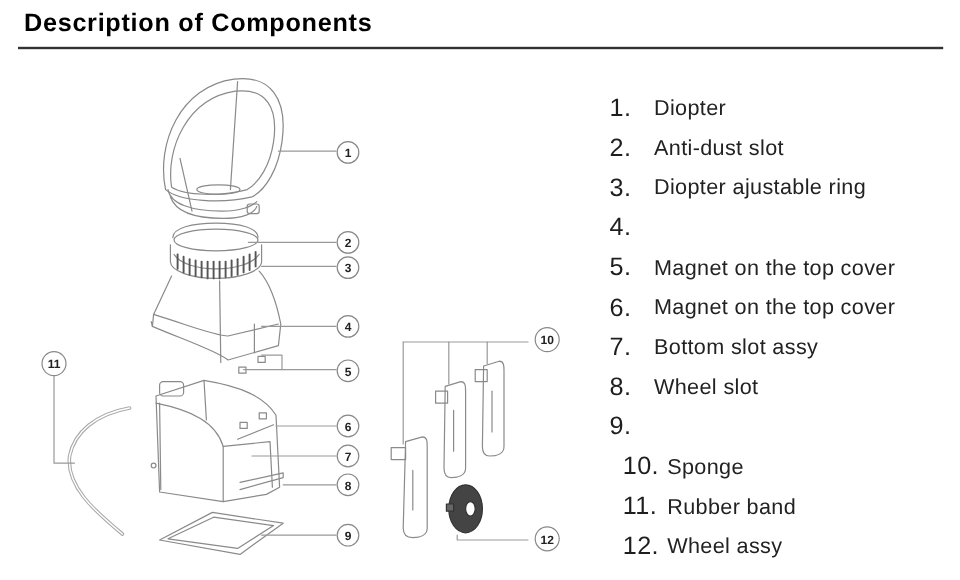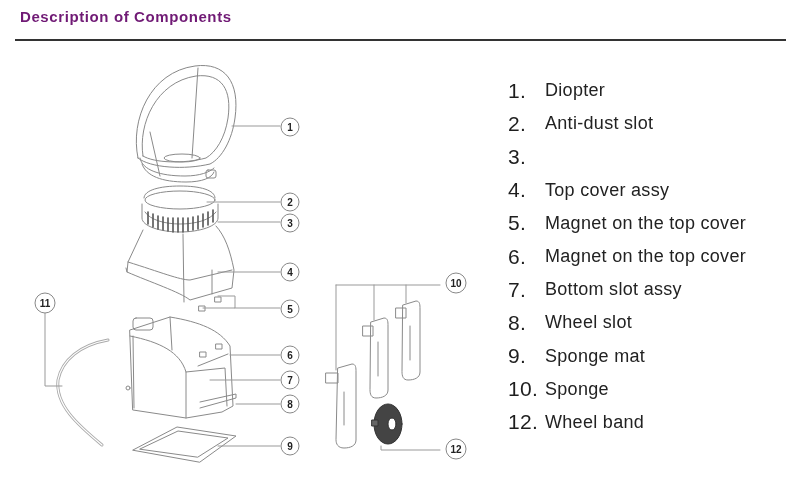--- a/index.html
+++ b/index.html
@@ -1,23 +1,23 @@
 <!DOCTYPE html>
 <html><head>
 <meta charset="utf-8">
 <style>
   html, body { margin: 0; padding: 0; background: #ffffff; }
   body { width: 800px; height: 483px; position: relative; overflow: hidden; font-family: "Liberation Sans", sans-serif; color: #222; }
-  .title { position: absolute; left: 20px; top: 8px; font-size: 15px; font-weight: bold; color: #701a75; letter-spacing: 0.6px; }
+  .title { position: absolute; left: 20px; top: 8px; font-size: 21px; font-weight: bold; color: #000000; letter-spacing: 0.6px; }
   .rule { position: absolute; left: 15px; top: 39px; width: 771px; height: 2px; background: #333; }
   #diagram { position: absolute; left: 0; top: 0; }
   .legend { position: absolute; left: 508px; top: 74px; margin: 0; padding: 0; list-style: none; }
   .legend li { height: 33.2px; display: flex; align-items: center; font-size: 18px; color: #222; letter-spacing: 0.3px; }
   .legend .num { display: inline-block; width: 37px; font-size: 21px; color: #1e1e1e; }
-  .legend .num.wide { width: 37px; }
+  .legend .num.wide { width: 37px; margin-left: 11px; }
   .callout-text { font-family: "Liberation Sans", sans-serif; font-size: 10px; font-weight: bold; fill: #222; }
 </style>
 </head>
 <body>
 
 <div class="title">Description of Components</div>
 <div class="rule"></div>
 
 <svg id="diagram" width="800" height="483" viewBox="0 0 800 483">
   <g fill="none" stroke="#8a8a8a" stroke-width="1" stroke-linejoin="round" stroke-linecap="round">
@@ -190,46 +190,49 @@
   <li>
       <span class="num">1.</span>
       <span>Diopter</span>
     </li>
   <li>
       <span class="num">2.</span>
       <span>Anti-dust slot</span>
     </li>
   <li>
       <span class="num">3.</span>
+      <span>Diopter ajustable ring</span>
     </li>
   <li>
       <span class="num">4.</span>
-      <span>Top cover assy</span>
     </li>
   <li>
       <span class="num">5.</span>
       <span>Magnet on the top cover</span>
     </li>
   <li>
       <span class="num">6.</span>
       <span>Magnet on the top cover</span>
     </li>
   <li>
       <span class="num">7.</span>
       <span>Bottom slot assy</span>
     </li>
   <li>
       <span class="num">8.</span>
       <span>Wheel slot</span>
     </li>
   <li>
       <span class="num">9.</span>
-      <span>Sponge mat</span>
     </li>
   <li>
       <span class="num wide">10.</span>
       <span>Sponge</span>
     </li>
   <li>
+      <span class="num wide">11.</span>
+      <span>Rubber band</span>
+    </li>
+  <li>
       <span class="num wide">12.</span>
-      <span>Wheel band</span>
+      <span>Wheel assy</span>
     </li>
 </ol>
 
 </body></html>

